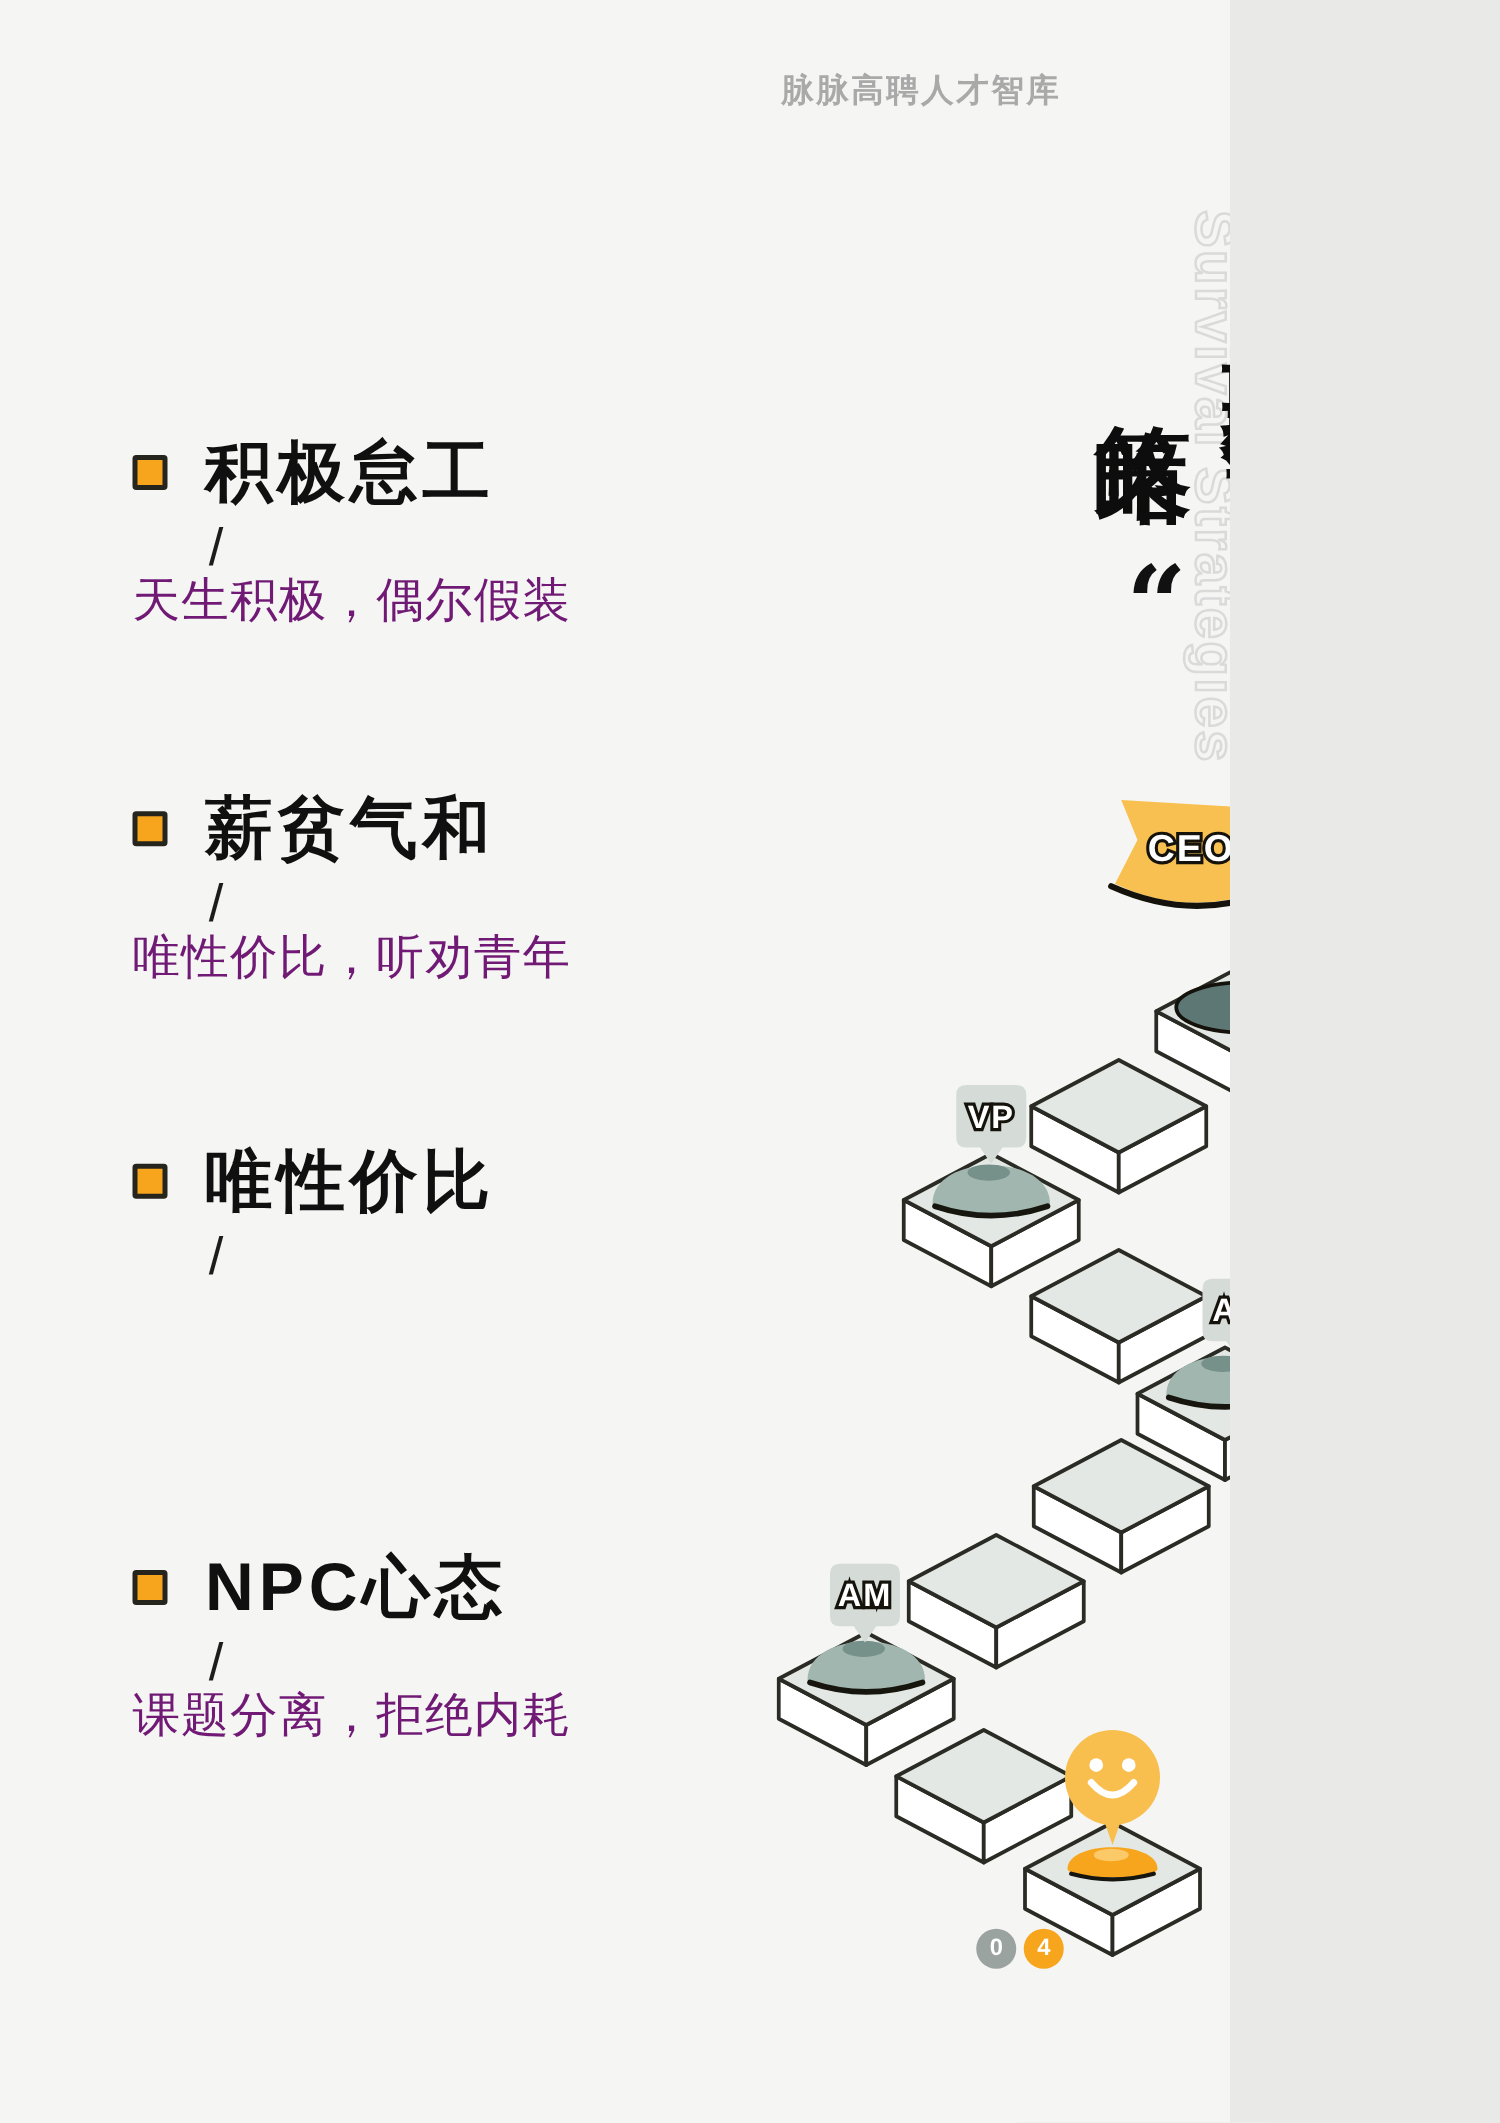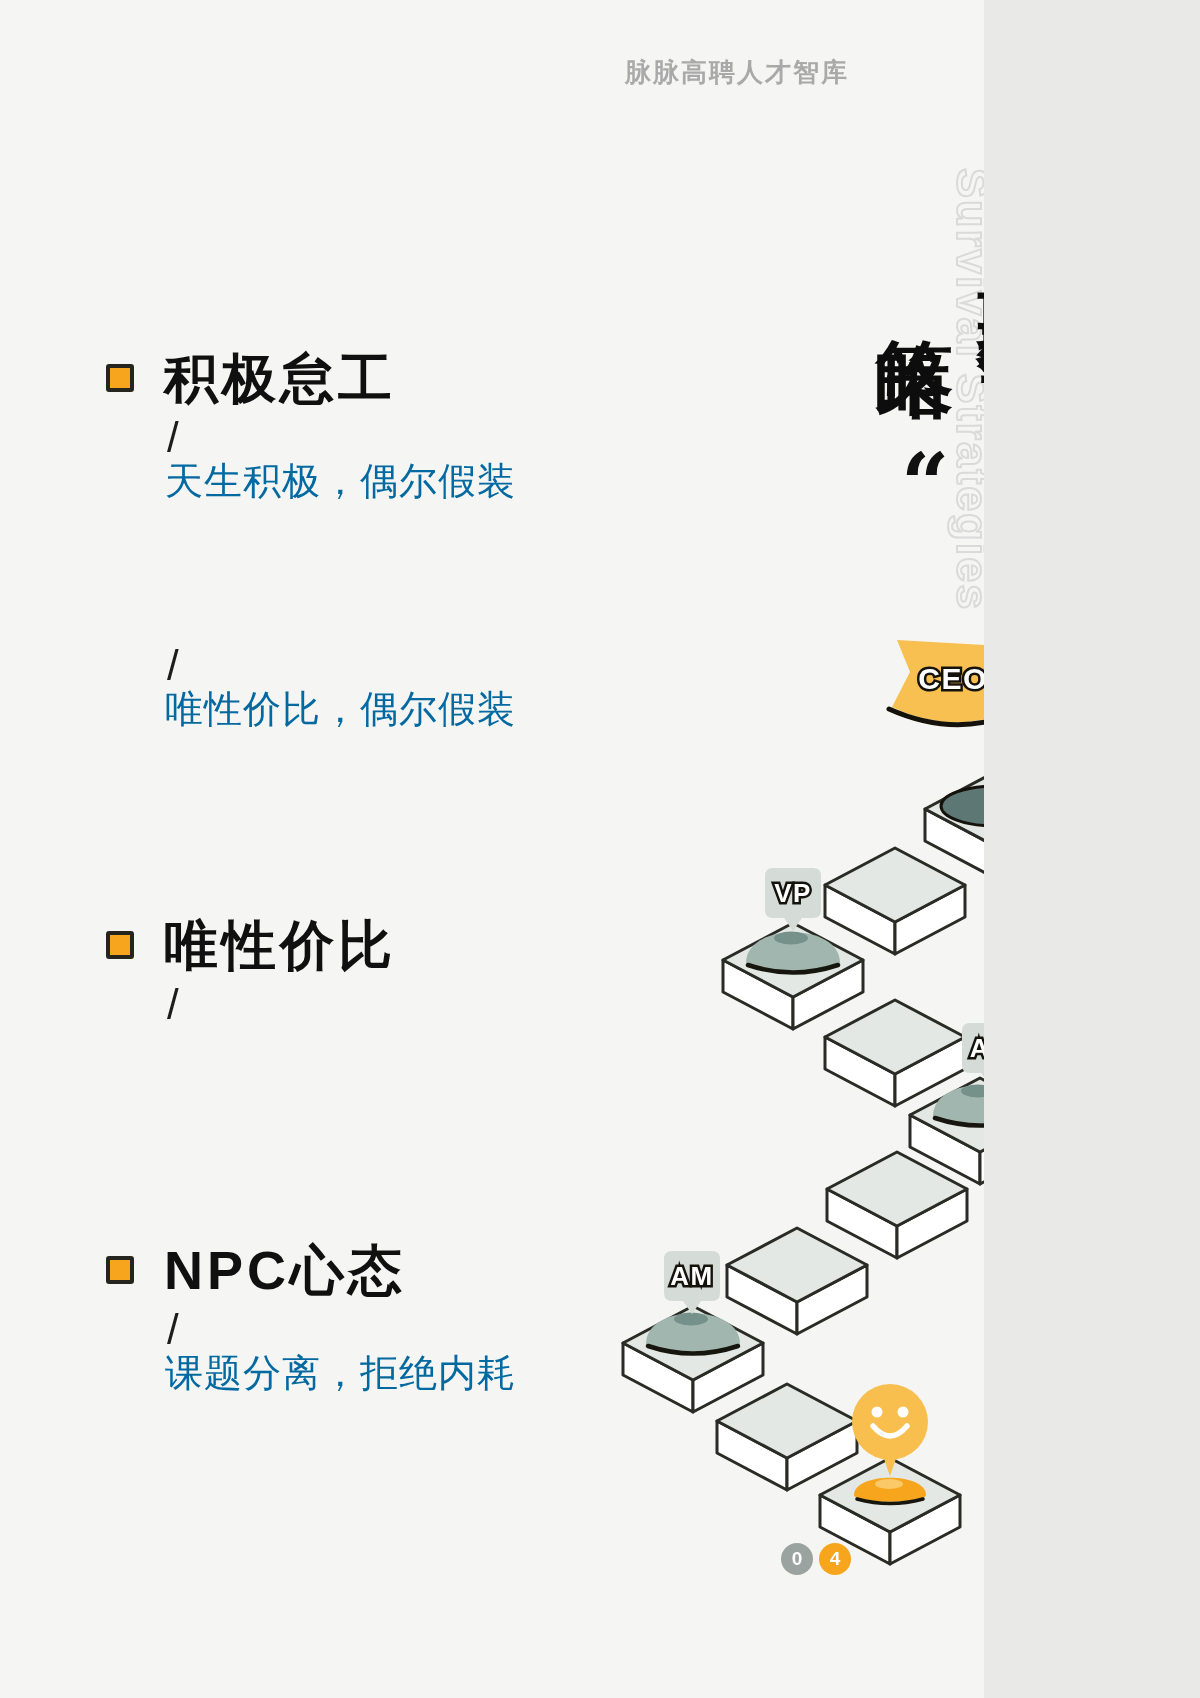--- a/index.html
+++ b/index.html
@@ -50,22 +50,22 @@
   }
   .item-title{
     font-size:54px;font-weight:900;color:#101010;
     letter-spacing:4px;line-height:1.05;white-space:nowrap;
   }
   .item-slash{
     font-size:42px;font-weight:400;color:#1c1c1c;
     line-height:0.72;margin:16px 0 8px 61px;
   }
   .item-desc{
-    font-size:38px;font-weight:500;color:#0369a1;
-    letter-spacing:1px;line-height:1.1;margin-left:59px;white-space:nowrap;text-align:right;
+    font-size:38px;font-weight:500;color:#701a75;
+    letter-spacing:1px;line-height:1.1;white-space:nowrap;text-align:right;
   }
 
   
   .ladder{position:absolute;left:580px;top:560px;z-index:1;}
   .st-top{fill:var(--step-top,#e3e8e4);}
   .st-side{fill:#ffffff;}
   .ln{stroke:#2b2b25;stroke-width:3;stroke-linejoin:round;}
   .dome-body{fill:var(--dome-gray-green,#a2b6b0);}
   .dome-cap{fill:#76908a;}
   .shadow-arc{stroke:#16150e;stroke-width:4.5;fill:none;stroke-linecap:round;}
@@ -117,22 +117,26 @@
   <div class="item" style="top:350px">
     <div class="item-head">
       <span class="bullet"></span>
       <span class="item-title">积极怠工</span>
     </div>
     <div class="item-slash">/</div>
     <div class="item-desc">天生积极，偶尔假装</div>
   </div>
 
   <div class="item" style="top:635px">
-    <div class="item-slash">/</div>
-    <div class="item-desc">唯性价比，偶尔假装</div>
+    <div class="item-head">
+      <span class="bullet"></span>
+      <span class="item-title">薪贫气和</span>
+    </div>
+    <div class="item-slash">/</div>
+    <div class="item-desc">唯性价比，听劝青年</div>
   </div>
 
   <div class="item" style="top:917px">
     <div class="item-head">
       <span class="bullet"></span>
       <span class="item-title">唯性价比</span>
     </div>
     <div class="item-slash">/</div>
   </div>
 

